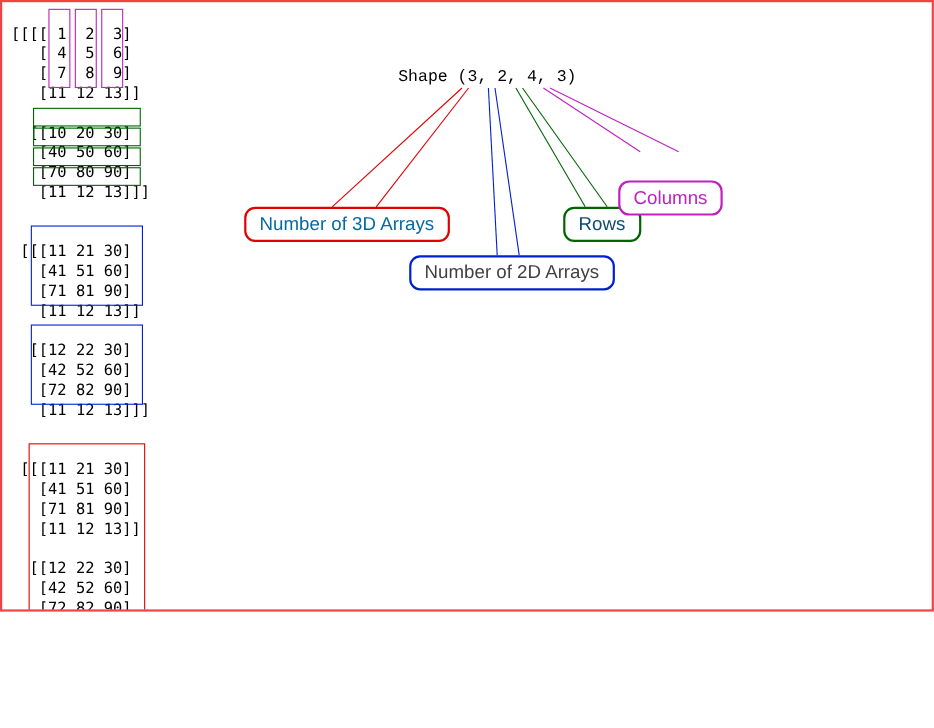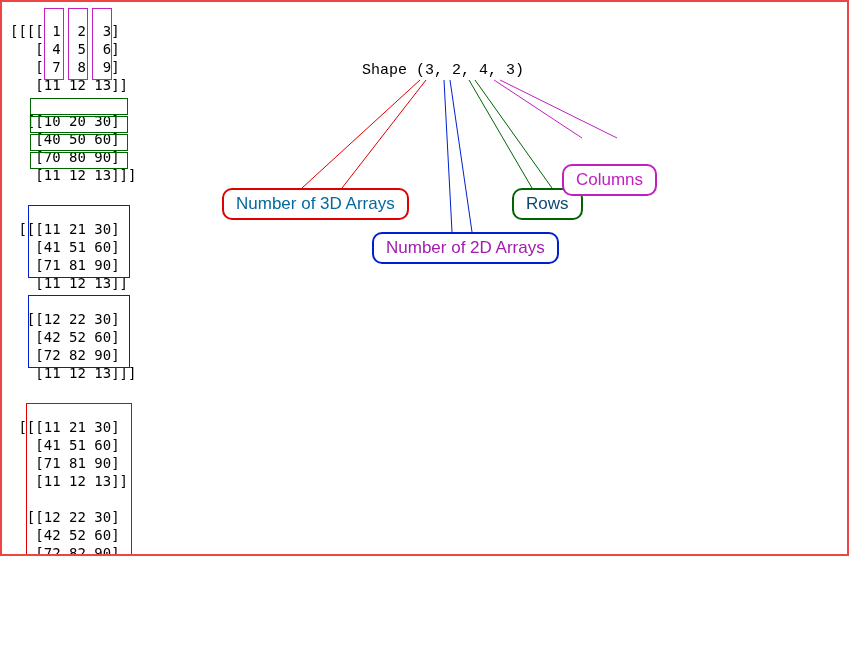--- a/index.html
+++ b/index.html
@@ -35,21 +35,21 @@
   .callout {
     position: absolute;
     border: 2px solid;
     border-radius: 10px;
     padding: 4px 12px;
     font-family: Arial, sans-serif;
     font-size: 17px;
     background: #fff;
   }
   .callout.red { color: #0369a1; border-color: #e00000; }
-  .callout.blue { color: #a21caf; border-color: #0020d0; }
+  .callout.blue { color: #404040; border-color: #0020d0; }
   .callout.green { color: #0c4a6e; border-color: #006400; }
   .callout.magenta { color: #c020c0; border-color: #c020c0; margin-top: 26px; }
   svg.overlay {
     position: absolute;
     left: 0;
     top: 0;
     width: 845px;
     height: 658px;
     pointer-events: none;
   }

